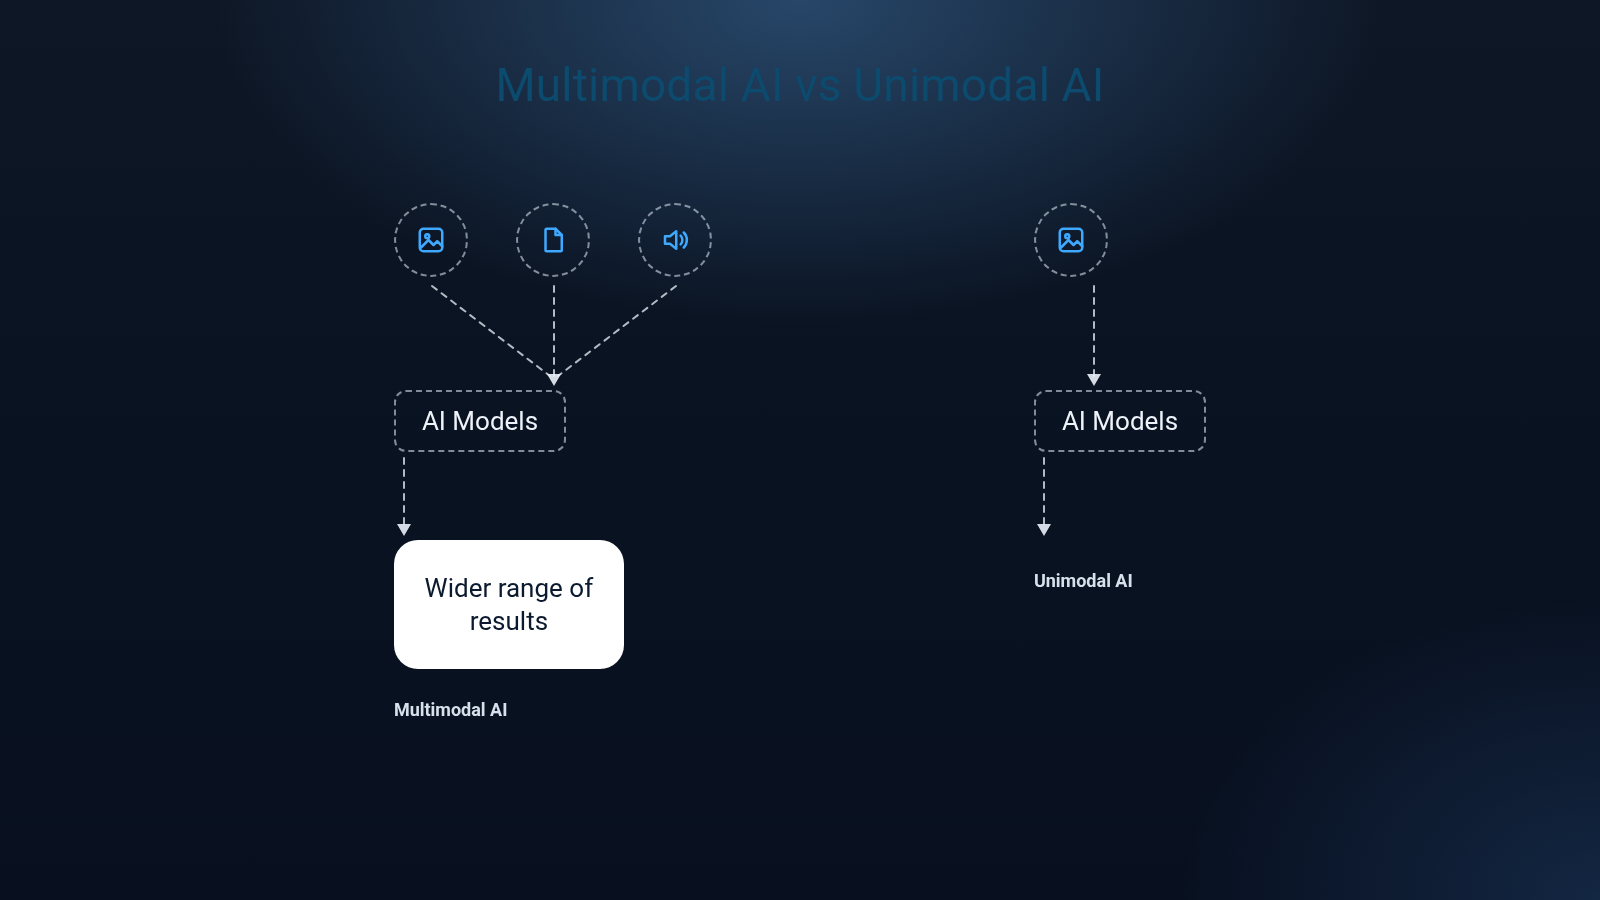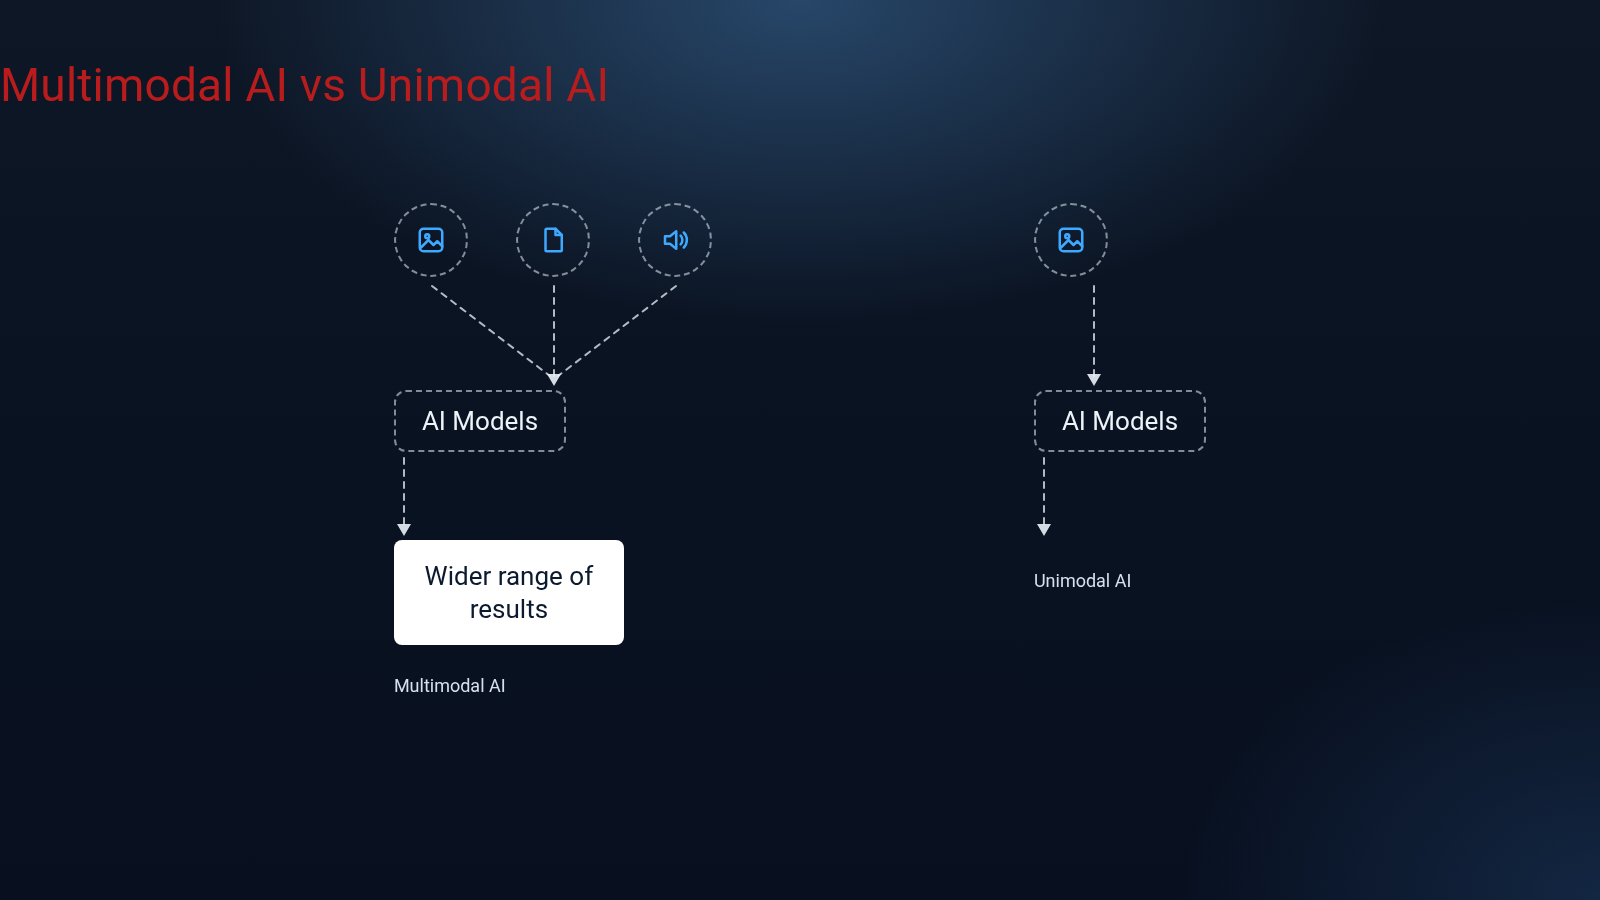--- a/index.html
+++ b/index.html
@@ -10,24 +10,25 @@
       radial-gradient(ellipse 900px 500px at 50% 0%, rgba(60,110,160,0.55) 0%, rgba(20,40,70,0.0) 65%),
       radial-gradient(ellipse 700px 500px at 100% 100%, rgba(40,80,130,0.35) 0%, rgba(10,20,40,0.0) 60%),
       linear-gradient(180deg, #0e1726 0%, #0a1322 40%, #081020 100%);
     color: #e8eef5;
     position: relative;
   }
   .title {
     position: absolute;
     top: 58px;
     left: 0; right: 0;
+    text-align: center;
     font-size: 46px;
     font-weight: 400;
     letter-spacing: 0.2px;
-    color: #b91c1c;
+    color: #0c4a6e;
   }
   .diagram {
     position: absolute;
     top: 200px;
     left: 0; right: 0;
     display: flex;
     justify-content: center;
     gap: 320px;
   }
   .column {
@@ -68,32 +69,33 @@
     white-space: nowrap;
   }
   .down-arrow {
     height: 88px;
     width: 20px;
     position: relative;
   }
   .output-box {
     background: #ffffff;
     color: #0b1a2e;
-    border-radius: 8px;
-    padding: 20px 28px;
+    border-radius: 24px;
+    padding: 32px 28px;
     width: 230px;
     text-align: center;
     font-size: 26px;
     line-height: 1.25;
     font-weight: 400;
   }
   .caption {
     margin-top: 30px;
     font-size: 18px;
     color: #d7e1ec;
+    font-weight: bold;
   }
 </style>
 </head>
 <body>
 
 <div class="title">Multimodal AI vs Unimodal AI</div>
 
 <div class="diagram">
 
   <div class="column">

